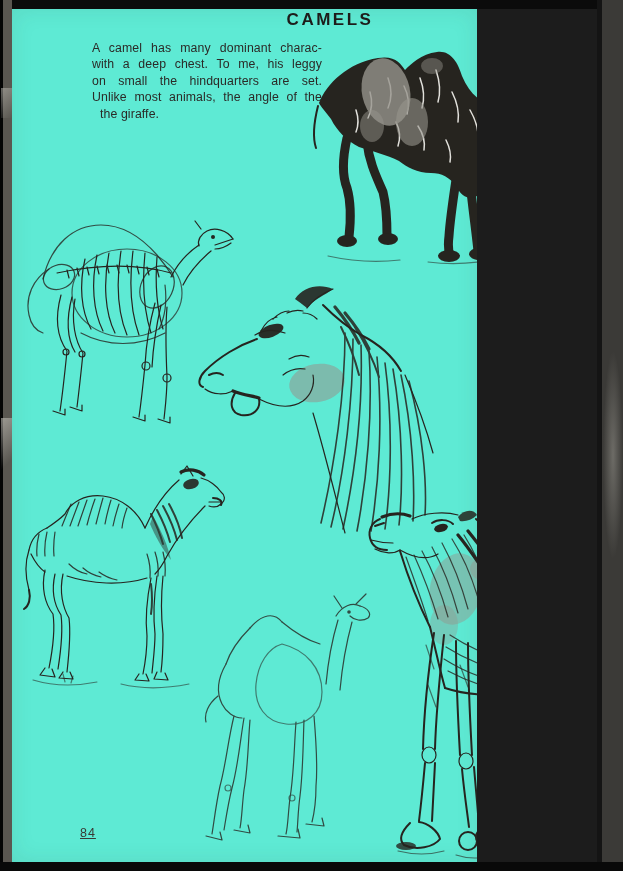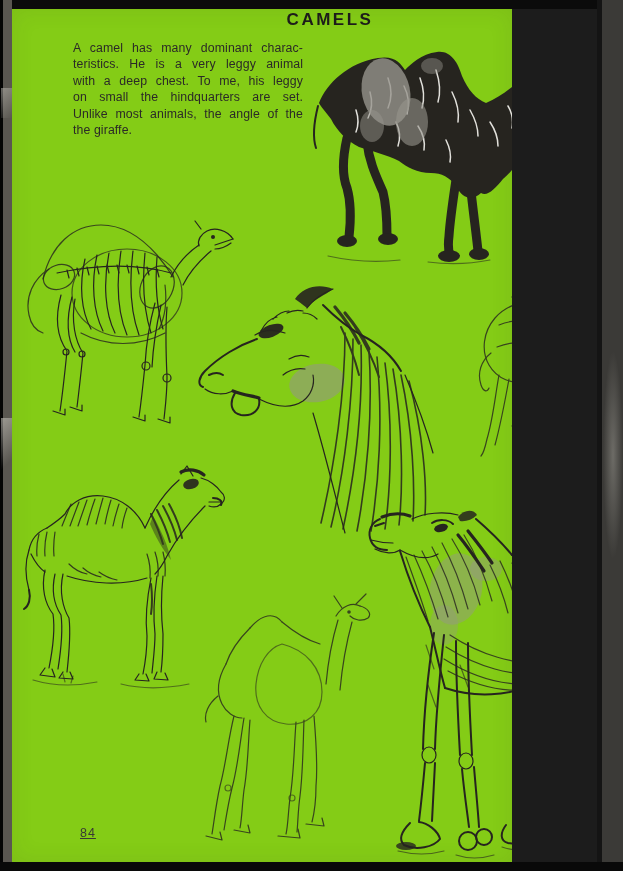--- a/index.html
+++ b/index.html
@@ -15,35 +15,35 @@
     background:linear-gradient(90deg,#050505 0 3px,#5a5751 3px 100%);}
   .edge-left-sheen1{left:1px;top:88px;width:11px;height:30px;
     background:linear-gradient(135deg,rgba(190,188,180,.55),rgba(90,87,81,0));}
   .edge-left-sheen2{left:1px;top:418px;width:11px;height:64px;
     background:linear-gradient(135deg,rgba(200,198,190,.6),rgba(90,87,81,0) 70%);}
   .edge-right{left:597px;top:0;width:26px;height:871px;
     background:linear-gradient(90deg,#141414 0 5px,#3b3a37 5px 100%);}
   .edge-right-sheen{left:603px;top:350px;width:20px;height:210px;
     background:radial-gradient(ellipse at 50% 50%,rgba(170,168,160,.45),rgba(59,58,55,0) 70%);}
   .page{
-    position:absolute;left:12px;top:9px;width:500px;height:853px;
-    background:#84cc16;overflow:hidden;
+    position:absolute;left:12px;top:9px;width:465px;height:853px;
+    background:#5eead4;overflow:hidden;
     box-shadow:inset 0 0 22px rgba(60,55,40,.10);
   }
   .page-title{
     position:absolute;left:238px;top:1px;width:160px;
     text-align:center;font-size:17px;font-weight:bold;letter-spacing:2.5px;
     color:#1d1c1a;
   }
   .intro{
-    position:absolute;left:61px;top:31px;width:230px;
+    position:absolute;left:80px;top:31px;width:230px;
     color:#2b2a27;font-size:12.3px;line-height:16.4px;letter-spacing:.1px;
   }
   .intro .ln{text-align:justify;text-align-last:justify;white-space:normal;}
-  .intro .ln.last{text-align:left;text-align-last:left;}
+  .intro .ln.last{text-align:left;text-align-last:left;margin-left:8px;}
   .page-number{
     position:absolute;left:68px;top:817px;
     color:#3a3935;font-size:12.5px;letter-spacing:1px;text-decoration:underline;
   }
   .fig{position:absolute;}
   
   .s{fill:none;stroke:#26241f;stroke-linecap:round;stroke-linejoin:round;}
   .w1{stroke-width:1.2;} .w2{stroke-width:2;} .w3{stroke-width:3.2;} .w9{stroke-width:9;}
   .lt{opacity:.8;}
   .ink{fill:#26241f;stroke:none;}
@@ -60,21 +60,20 @@
 <div class="edge edge-right"></div>
 <div class="edge edge-right-sheen"></div>
 <div class="edge edge-bottom"></div>
 
 <div class="page">
 
   <div class="page-title">CAMELS</div>
 
   <div class="intro">
     <div class="ln">A camel has many dominant charac-</div>
-    <div class="ln">teristics. He is a very leggy animal</div>
     <div class="ln">with a deep chest. To me, his leggy</div>
     <div class="ln">on small the hindquarters are set.</div>
     <div class="ln">Unlike most animals, the angle of the</div>
     <div class="ln last">the giraffe.</div>
   </div>
 
   <svg class="fig" style="left:288px;top:21px;" width="295" height="235" viewBox="0 0 295 235" role="img" aria-label="Heavily inked drawing of a two-humped Bactrian camel standing, facing right">
     <g>
       <path class="s w9" d="M156,150 C153,170 150,190 149,206 C148,214 148,220 150,225"></path>
       <path class="s w9" d="M170,152 C172,172 175,194 177,212 L178,221"></path>

